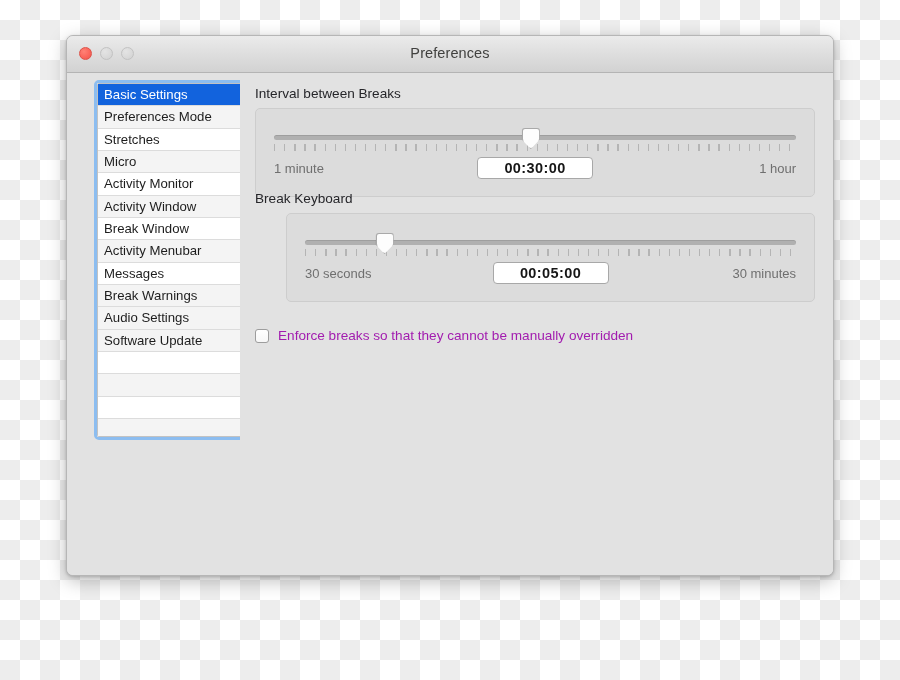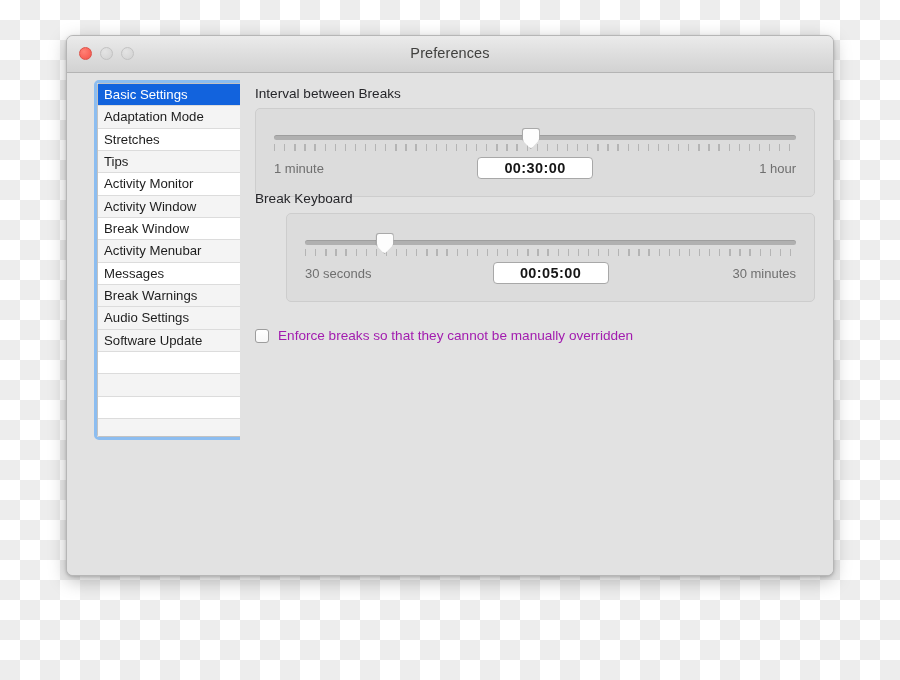--- a/index.html
+++ b/index.html
@@ -266,23 +266,23 @@
       <div class="light zoom"></div>
     </div>
     <div id="title-text">Preferences</div>
   </div>
 
   <div id="body-area">
 
     <div id="sidebar">
       <div id="sidebar-inner">
           <div class="list-row odd selected">Basic Settings</div>
-          <div class="list-row even">Adaptation Mode</div>
+          <div class="list-row even">Preferences Mode</div>
           <div class="list-row odd">Stretches</div>
-          <div class="list-row even">Tips</div>
+          <div class="list-row even">Micro</div>
           <div class="list-row odd">Activity Monitor</div>
           <div class="list-row even">Activity Window</div>
           <div class="list-row odd">Break Window</div>
           <div class="list-row even">Activity Menubar</div>
           <div class="list-row odd">Messages</div>
           <div class="list-row even">Break Warnings</div>
           <div class="list-row even">Audio Settings</div>
           <div class="list-row even">Software Update</div>
           <div class="list-row odd"></div>
           <div class="list-row even"></div>

